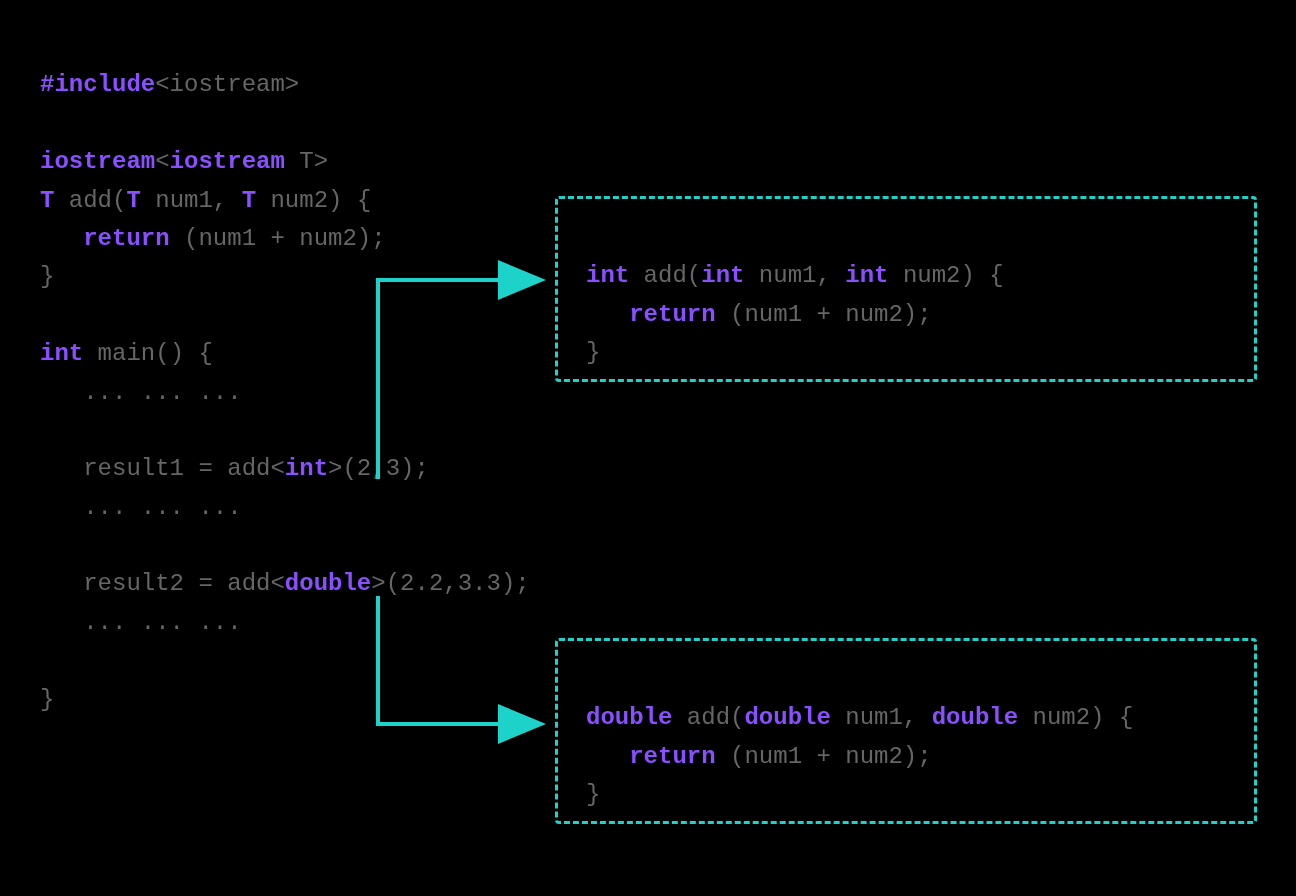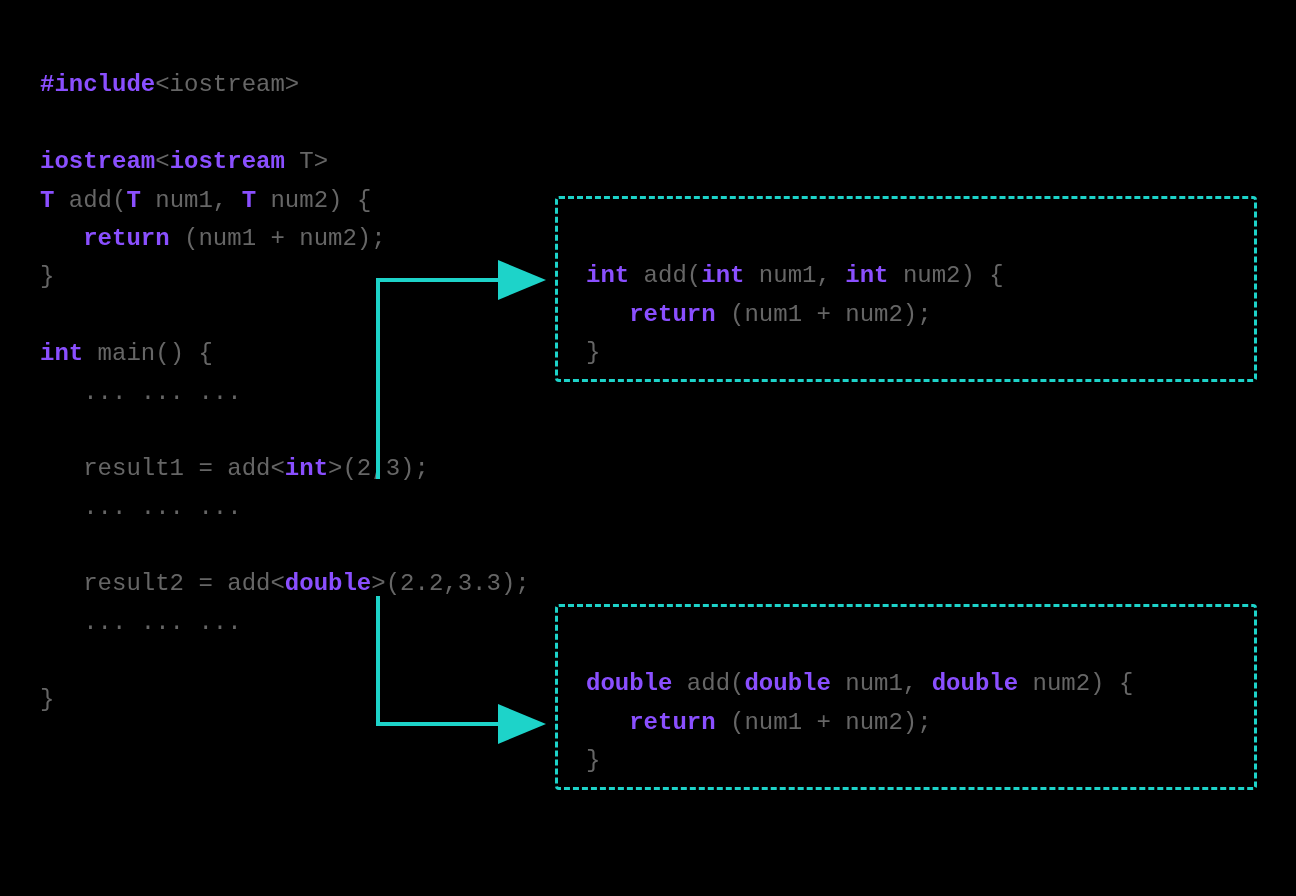--- a/index.html
+++ b/index.html
@@ -34,21 +34,21 @@
     background: #000;
   }
   .callout-1 {
     left: 555px;
     top: 196px;
     width: 640px;
     height: 140px;
   }
   .callout-2 {
     left: 555px;
-    top: 604px;
+    top: 638px;
     width: 640px;
     height: 140px;
   }
   
   svg.arrows {
     position: absolute;
     left: 0;
     top: 0;
     width: 1296px;
     height: 896px;

